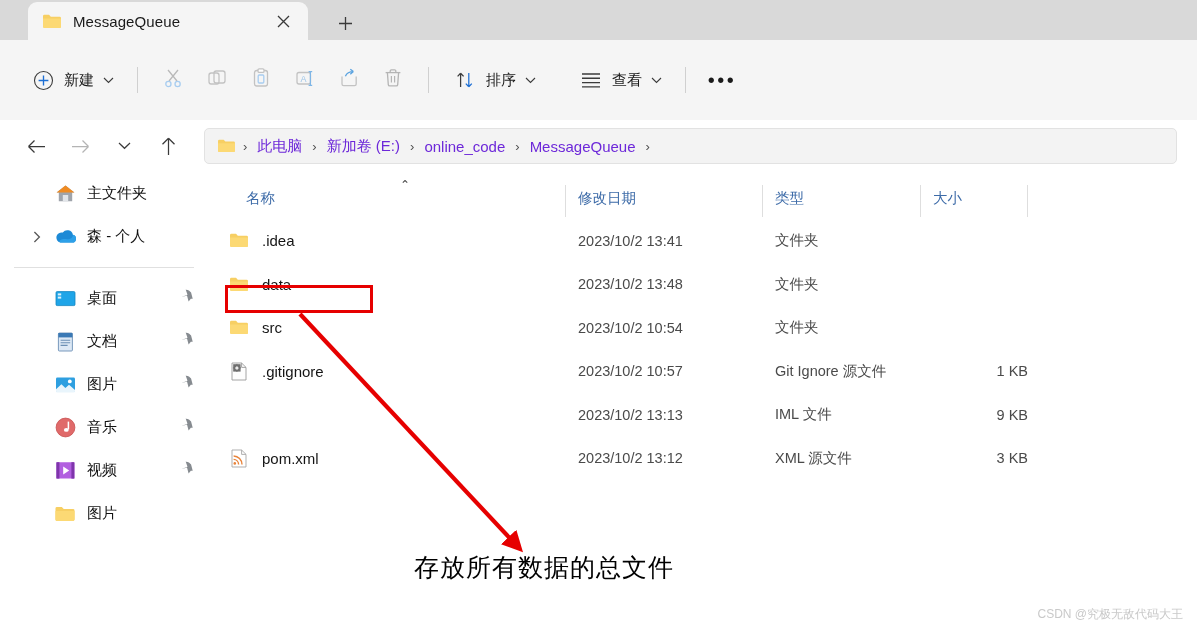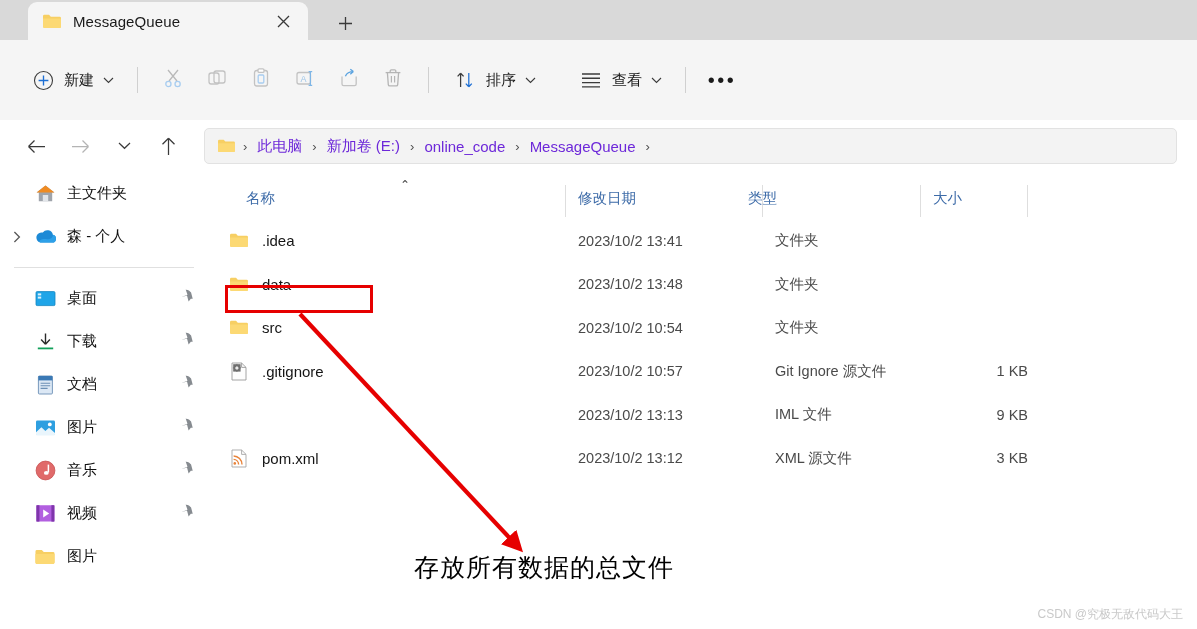--- a/index.html
+++ b/index.html
@@ -158,21 +158,21 @@
     top: 172px; left: 0;
     width: 210px; height: 457px;
     background: #ffffff;
     overflow: hidden;
   }
   .nav-item {
     height: 43px;
     display: flex;
     align-items: center;
     position: relative;
-    padding-left: 8px;
+    padding-left: 28px;
     box-sizing: border-box;
   }
   .nav-chevron {
     width: 22px; height: 22px;
     display: flex; align-items: center; justify-content: center;
     color: #555;
     flex: 0 0 auto;
     margin-left: -2px;
   }
   .nav-chevron.empty { visibility: hidden; }
@@ -521,35 +521,20 @@
       </svg>
     </span>
     <span class="nav-label">桌面</span>
     <span class="nav-pin">
       <svg width="15" height="15" viewBox="0 0 15 15">
           <path d="M9.2 1.3l4.5 4.5-1.6 1-.5 3.6-4.4-4.4-4.4 4.4 4.4-5.4L2.8 1.2l3.6-.5z" fill="#868b90" transform="rotate(30 7.5 7.5)"></path>
         </svg>
     </span>
   </div>
 
-  <div class="nav-item">
-    <span class="nav-chevron empty">›</span>
-    <span class="nav-icon">
-      <svg width="21" height="19" viewBox="0 0 21 19">
-        <path d="M10.5 1.4v10.6M10.5 12.2l-4.4-4.6M10.5 12.2l4.4-4.6" stroke="#2a2a2a" stroke-width="1.4" fill="none"></path>
-        <path d="M2.8 16.4h15.4" stroke="#12a05a" stroke-width="1.8"></path>
-      </svg>
-    </span>
-    <span class="nav-label">下载</span>
-    <span class="nav-pin">
-      <svg width="15" height="15" viewBox="0 0 15 15">
-          <path d="M9.2 1.3l4.5 4.5-1.6 1-.5 3.6-4.4-4.4-4.4 4.4 4.4-5.4L2.8 1.2l3.6-.5z" fill="#868b90" transform="rotate(30 7.5 7.5)"></path>
-        </svg>
-    </span>
-  </div>
 
   <div class="nav-item">
     <span class="nav-chevron empty">›</span>
     <span class="nav-icon">
       <svg width="17" height="20" viewBox="0 0 17 20">
         <rect x="1.4" y="1" width="14" height="18" rx="1" fill="#dce8f5" stroke="#6b8fb5" stroke-width="0.9"></rect>
         <rect x="1.4" y="1" width="14" height="4.4" fill="#3a79b5"></rect>
         <path d="M3.6 8.2h9.6M3.6 10.8h9.6M3.6 13.4h7" stroke="#6b8fb5" stroke-width="1.1"></path>
       </svg>
     </span>
@@ -628,21 +613,21 @@
 </div>
 
 <div class="filepane">
 
   <div class="colheader">
     <span class="sort-caret" style="left:190px">⌃</span>
     <span class="colh" style="left:36px">名称</span>
     <span class="coldiv" style="left:355px"></span>
     <span class="colh" style="left:368px">修改日期</span>
     <span class="coldiv" style="left:552px"></span>
-    <span class="colh" style="left:538px">类型</span>
+    <span class="colh" style="left:565px">类型</span>
     <span class="coldiv" style="left:710px"></span>
     <span class="colh" style="left:723px">大小</span>
     <span class="coldiv" style="left:817px"></span>
   </div>
 
   <div class="row">
     <span class="cell-name">
       <span class="file-icon">
         <svg width="20" height="17" viewBox="0 0 20 17">
           <path d="M1 3.2a1.4 1.4 0 011.4-1.4h4.6l1.8 2h8.8A1.4 1.4 0 0119 5.2v8.6A1.4 1.4 0 0117.6 15H2.4A1.4 1.4 0 011 13.6z" fill="#f7cf63"></path>

